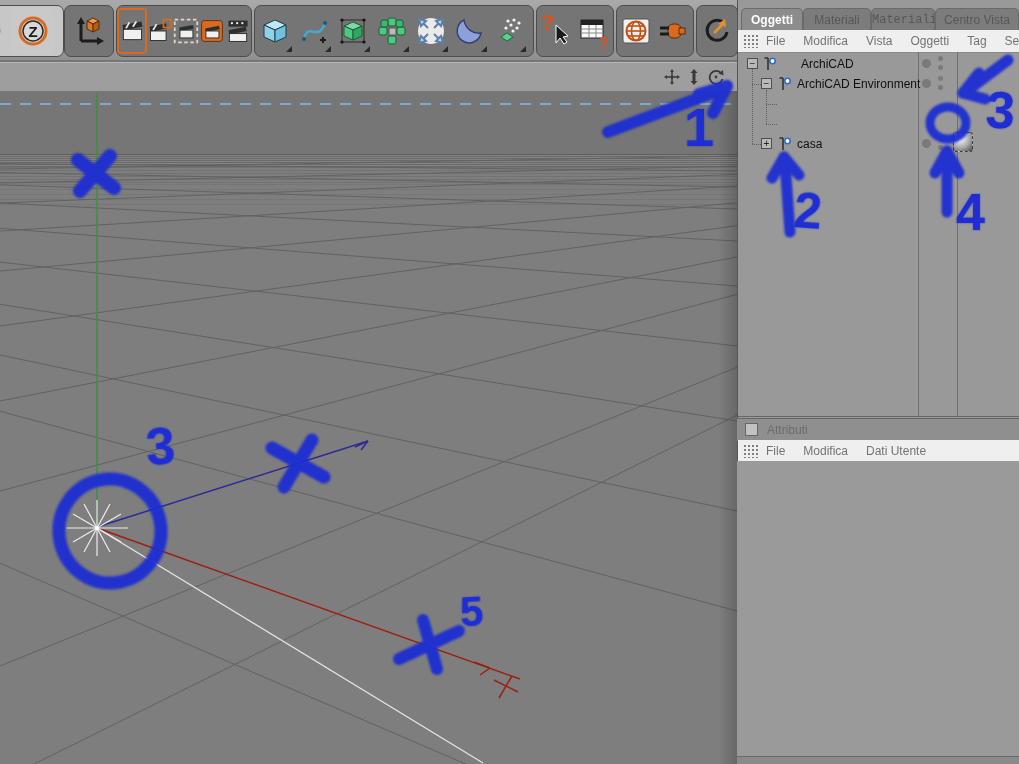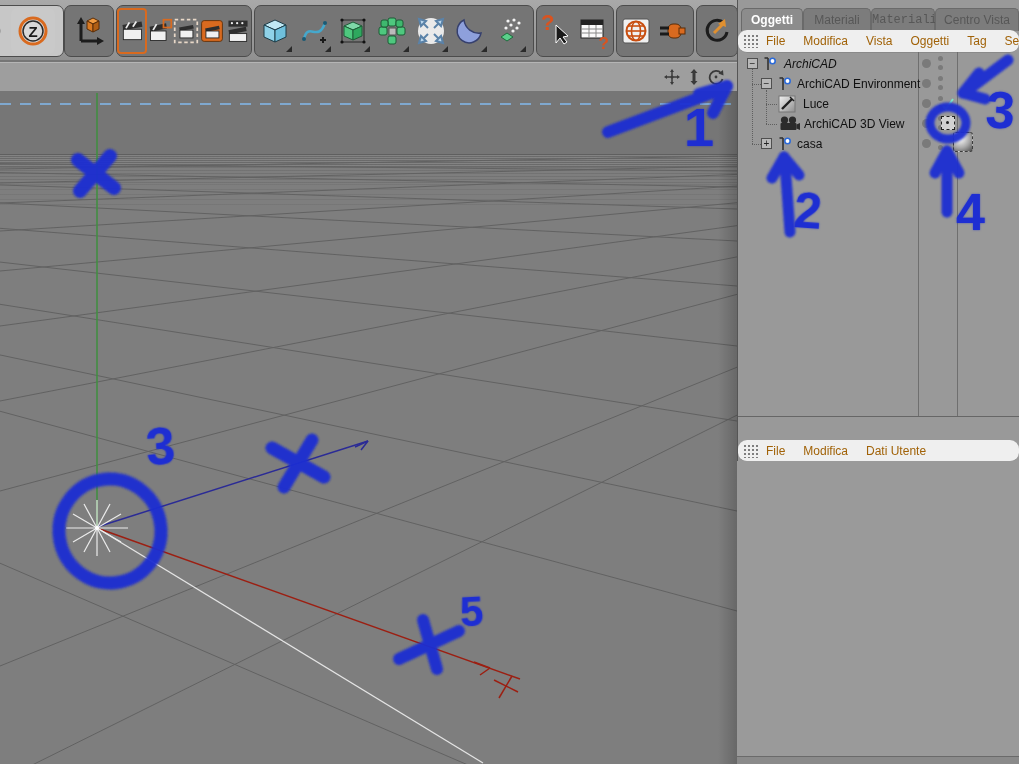--- a/index.html
+++ b/index.html
@@ -31,21 +31,21 @@
     background:repeating-linear-gradient(0deg,rgba(60,60,60,.5) 0 1px,transparent 1px 5px);}
   .vp-shadow{left:718px;top:0;width:19px;height:673px;
     background:linear-gradient(90deg,rgba(0,0,0,0),rgba(0,0,0,.18));border-right:1px solid #565656;}
   
   #panel{left:737px;top:0;width:282px;height:764px;background:#999;border-left:1px solid #555;}
   .tab{position:absolute;top:8px;height:22px;border-radius:5px 5px 0 0;
        font-size:12px;line-height:22px;text-align:center;border:1px solid #6a6a6a;border-bottom:none;}
   .tab.on{background:#8c8c8c;color:#fff;font-weight:bold;}
   .tab.off{background:#7c7c7c;color:#575757;}
   .menubar{position:absolute;background:#efefef;border-bottom:1px solid #8a8a8a;
-           display:flex;align-items:center;font-size:12px;color:#a16207;border-radius:9px;}
+           display:flex;align-items:center;font-size:12px;color:#737373;}
   .menubar span{margin-right:18px;white-space:nowrap;}
   .grip{width:15px;height:14px;margin:0 8px 0 5px;flex:0 0 auto;
         background-image:radial-gradient(circle,#7e7e7e 1px,transparent 1.2px);
         background-size:4px 4px;}
   .treerow{position:absolute;left:737px;width:282px;height:20px;font-size:12px;color:#101010;}
   .treerow .lbl{position:absolute;top:3px;white-space:nowrap;}
   .expander{position:absolute;top:4px;width:11px;height:11px;background:#b9b9b9;
             border:1px solid #4f4f4f;font-size:10px;line-height:10px;text-align:center;
             color:#222;box-sizing:border-box;}
   .dotbig{position:absolute;width:9px;height:9px;border-radius:50%;background:#7a7a7a;}
@@ -396,90 +396,59 @@
   <div class="treelinkh abs" style="left:766px;top:104px;width:11px;"></div>
   <div class="treelinkh abs" style="left:766px;top:124px;width:11px;"></div>
 
   <div class="treerow" style="top:54px;">
     <span class="expander" style="left:10px;">−</span>
     <svg class="abs" style="left:24px;top:2px;" width="16" height="16" viewBox="0 0 16 16">
       <line x1="7" y1="2" x2="7" y2="14" stroke="#333" stroke-width="1.6"></line>
       <line x1="3.5" y1="2" x2="7" y2="2" stroke="#333" stroke-width="1.6"></line>
       <circle cx="11.5" cy="5" r="2.7" fill="#fff" stroke="#2d6bd8" stroke-width="1.6"></circle>
     </svg>
-    <span class="lbl" style="left:47px;font-style:italic;">ArchiCAD</span>
+    <span class="lbl" style="left:64px;">ArchiCAD</span>
     <span class="dotbig" style="left:185px;top:5px;"></span>
     <span class="dotsm" style="left:201px;top:2px;"></span>
     <span class="dotsm" style="left:201px;top:11px;"></span>
   </div>
 
   <div class="treerow" style="top:74px;">
     <span class="expander" style="left:24px;">−</span>
     <svg class="abs" style="left:39px;top:2px;" width="16" height="16" viewBox="0 0 16 16">
       <line x1="7" y1="2" x2="7" y2="14" stroke="#333" stroke-width="1.6"></line>
       <line x1="3.5" y1="2" x2="7" y2="2" stroke="#333" stroke-width="1.6"></line>
       <circle cx="11.5" cy="5" r="2.7" fill="#fff" stroke="#2d6bd8" stroke-width="1.6"></circle>
     </svg>
     <span class="lbl" style="left:60px;">ArchiCAD Environment</span>
     <span class="dotbig" style="left:185px;top:5px;"></span>
     <span class="dotsm" style="left:201px;top:2px;"></span>
     <span class="dotsm" style="left:201px;top:11px;"></span>
   </div>
 
-  <div class="treerow" style="top:94px;">
-    <svg class="abs" style="left:41px;top:1px;" width="18" height="18" viewBox="0 0 18 18">
-      <defs>
-          <linearGradient id="lg1" x1="0" y1="0" x2="1" y2="1">
-        <stop offset="0" stop-color="#f2f2f2"></stop>
-            <stop offset="1" stop-color="#8e8e8e"></stop>
-          </linearGradient>
-        </defs>
-      <rect x="1" y="1" width="16" height="16" fill="url(#lg1)" stroke="#777"></rect>
-      <line x1="4" y1="14" x2="14" y2="4" stroke="#1e1e1e" stroke-width="2.4"></line>
-      <line x1="12" y1="2" x2="16" y2="6" stroke="#1e1e1e" stroke-width="1.4"></line>
-    </svg>
-    <span class="lbl" style="left:66px;">Luce</span>
-    <span class="dotbig" style="left:185px;top:5px;"></span>
-    <span class="dotsm" style="left:201px;top:2px;"></span>
-    <span class="dotsm" style="left:201px;top:11px;"></span>
-    <svg class="abs" style="left:205px;top:4px;" width="13" height="13" viewBox="0 0 13 13">
-      <polyline points="1,8 4,11 11,1" fill="none" stroke="#7fe6c8" stroke-width="2"></polyline>
-    </svg>
-  </div>
-
-  <div class="treerow" style="top:114px;">
-    <svg class="abs" style="left:41px;top:2px;" width="22" height="15" viewBox="0 0 22 15">
-      <circle cx="6.5" cy="4" r="3.6" fill="#2b2b2b"></circle>
-      <circle cx="14.5" cy="4" r="3.6" fill="#2b2b2b"></circle>
-      <rect x="2.5" y="7" width="16" height="7" rx="1" fill="#2b2b2b"></rect>
-      <polygon points="18.5,8.5 22,7 22,14 18.5,12.5" fill="#2b2b2b"></polygon>
-    </svg>
-    <span class="lbl" style="left:67px;">ArchiCAD 3D View</span>
-    <span class="dotbig" style="left:185px;top:5px;"></span>
-    <span class="dotsm" style="left:201px;top:2px;"></span>
-    <span class="dotsm" style="left:201px;top:11px;"></span>
-    <span class="abs" style="left:204px;top:2px;width:14px;height:14px;background:#d2d2d2;border:1.5px dashed #222;box-sizing:border-box;">
-      <span class="abs" style="left:4px;top:4px;width:3px;height:3px;background:#222;border-radius:50%;"></span>
-    </span>
-  </div>
+
 
   <div class="treerow" style="top:134px;">
     <span class="expander" style="left:24px;">+</span>
     <svg class="abs" style="left:39px;top:2px;" width="16" height="16" viewBox="0 0 16 16">
       <line x1="7" y1="2" x2="7" y2="14" stroke="#333" stroke-width="1.6"></line>
       <line x1="3.5" y1="2" x2="7" y2="2" stroke="#333" stroke-width="1.6"></line>
       <circle cx="11.5" cy="5" r="2.7" fill="#fff" stroke="#2d6bd8" stroke-width="1.6"></circle>
     </svg>
     <span class="lbl" style="left:60px;">casa</span>
     <span class="dotbig" style="left:185px;top:5px;"></span>
     <span class="dotsm" style="left:201px;top:2px;"></span>
     <span class="dotsm" style="left:201px;top:11px;"></span>
     <span class="abs" style="left:216px;top:-2px;width:20px;height:20px;border:1px dashed #3c3c3c;border-radius:3px;box-sizing:border-box;background:radial-gradient(circle at 35% 30%,#ffffff,#a8a8a8 55%,#4e4e4e);"></span>
   </div>
 
+  <div id="attr-title" class="abs">
+    <span class="cb"></span>
+    <span>Attributi</span>
+  </div>
   <div class="menubar abs" style="left:738px;top:440px;width:281px;height:21px;">
     <span class="grip" style="margin-right:8px;"></span>
     <span>File</span>
     <span>Modifica</span>
     <span>Dati Utente</span>
   </div>
   <div id="attr-body" class="abs"></div>
   <div id="attr-bottom" class="abs"></div>
 
   <svg class="abs" style="left:0;top:0;pointer-events:none;" width="1019" height="764" viewBox="0 0 1019 764">

